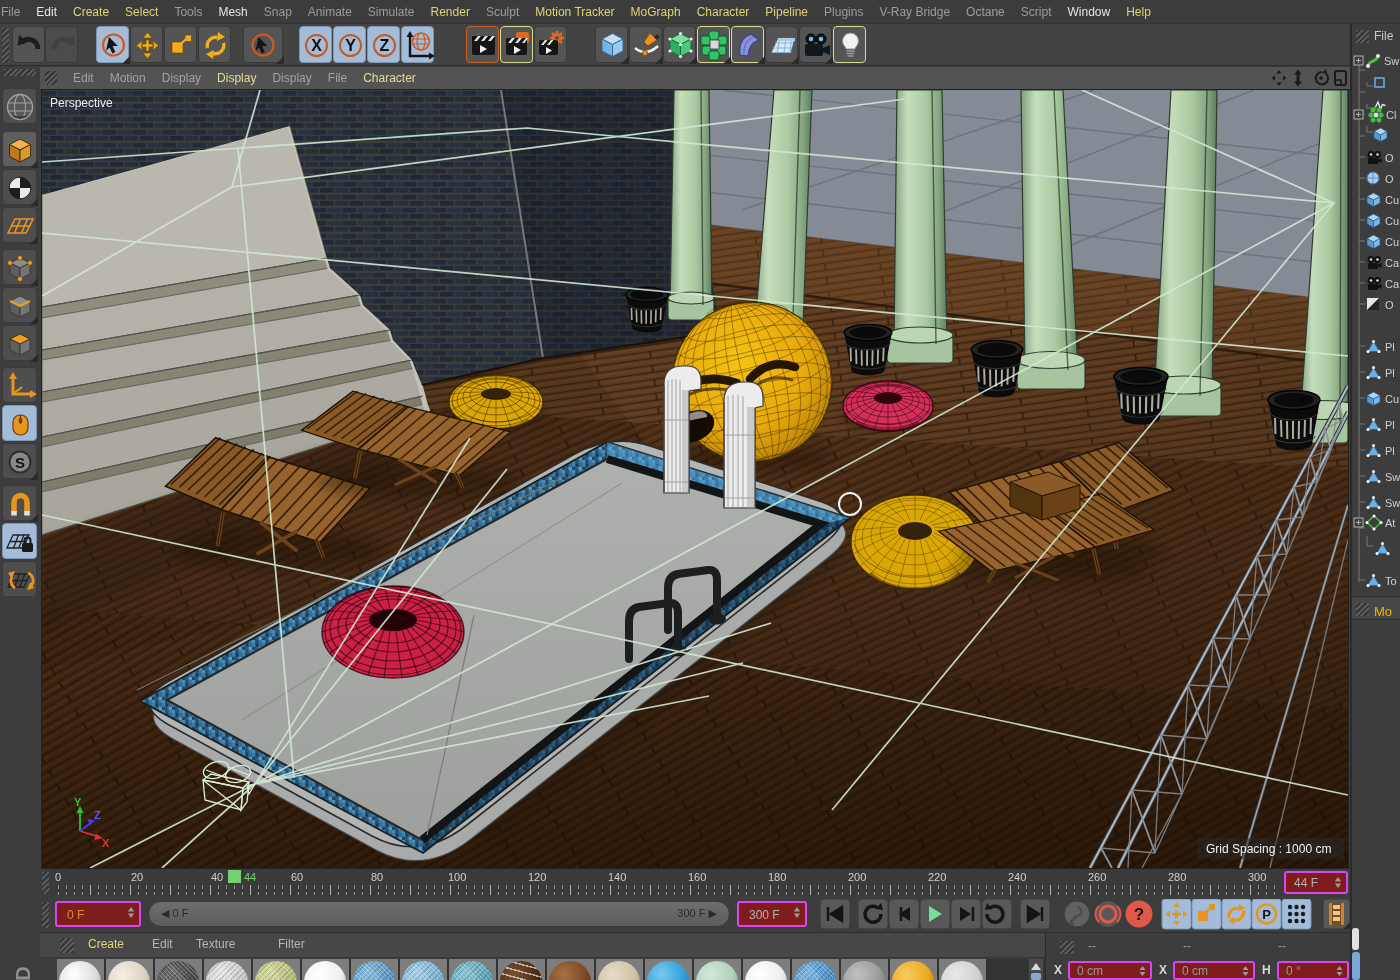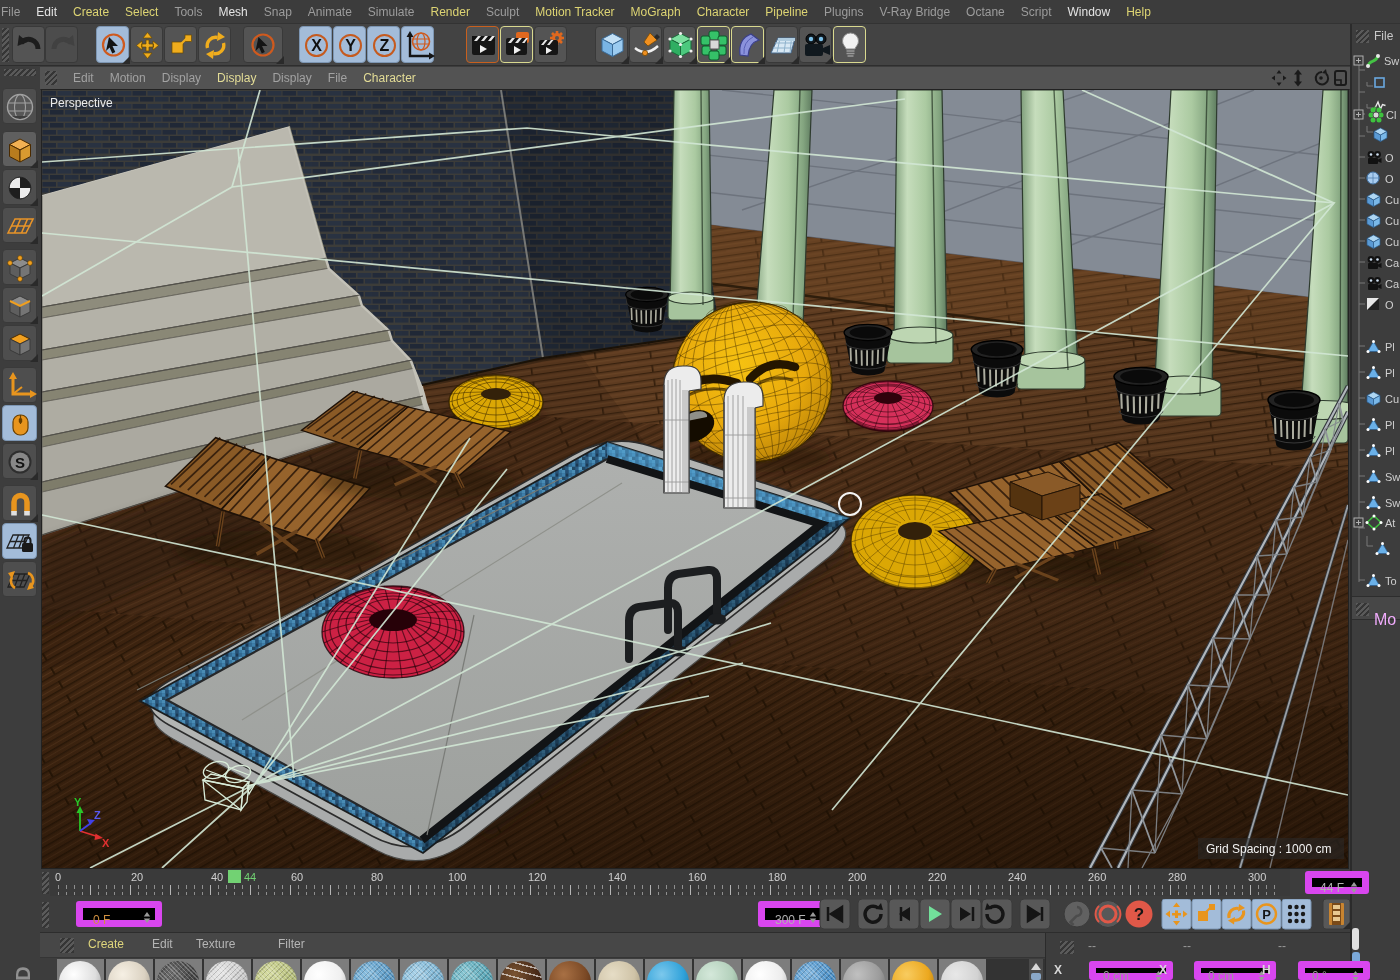--- a/index.html
+++ b/index.html
@@ -31,21 +31,21 @@
 #vpmenu span.y { color:#e3dc96; }
 
 #viewport { left:42px; top:90px; width:1306px; height:778px; background:#848b95; outline:1px solid #222; }
 
 #rpanel { left:1350px; top:24px; width:50px; height:956px; background:#3d3d3d; border-left:2px solid #2b2b2b; }
 
 #ruler { left:40px; top:869px; width:1310px; height:27px; background:#3d3d3d; }
 #transport { left:40px; top:896px; width:1310px; height:37px; background:#3d3d3d; border-bottom:1px solid #2d2d2d; }
 #matbar { left:40px; top:933px; width:1005px; height:47px; background:#3d3d3d; }
 #coords { left:1045px; top:933px; width:305px; height:47px; background:#3d3d3d; border-left:1px solid #2b2b2b; }
-.field { position:absolute; background:#000000; border:7px solid #d946ef; border-radius:3px; color:#b2b2b2; font-size:12px;margin-left:21px; }
+.field { position:absolute; background:#7f1d1d; border:2px solid #d946ef; border-radius:3px; color:#b2b2b2; font-size:12px; }
 .mcell { position:absolute; top:0; width:47px; height:21px; background:#7d7d7d; overflow:hidden; }
 .mcell i { position:absolute; left:2px; top:2px; width:42px; height:42px; border-radius:50%; }
 .mcell i.spk::after { content:""; position:absolute; inset:0; border-radius:50%;
   background-image:repeating-linear-gradient(45deg, rgba(255,255,255,0.25) 0 1px, transparent 1px 3px),
   repeating-linear-gradient(-45deg, rgba(0,0,0,0.18) 0 1px, transparent 1px 4px); }
 .mcell i.stripe::after { content:""; position:absolute; inset:0; border-radius:50%;
   background-image:repeating-linear-gradient(15deg, rgba(255,255,255,0.6) 0 1.5px, transparent 1.5px 7px); }
 text { font-family:"Liberation Sans", sans-serif; }
 </style>
 </head>
@@ -872,21 +872,21 @@
       <g transform="translate(24,490)">
           <use href="#itri"></use>
         </g>
       <g transform="translate(15,522)">
           <use href="#itri"></use>
         </g>
         <text x="33" y="533" font-size="11" fill="#cfcfcf">To</text>
     </svg>
     <div class="abs" style="left:0;top:572px;width:50px;height:24px;background:#474747;border-top:1px solid #2d2d2d;border-bottom:1px solid #2d2d2d">
       <div class="abs grip" style="left:4px;top:6px;width:13px;height:13px"></div>
-      <span class="abs" style="left:22px;top:14px;font-size:16px;color:#f0abfc">Mo</span>
+      <span class="abs" style="left:22px;top:7px;font-size:13px;color:#eab308">Mo</span>
     </div>
     <div class="abs" style="left:0;top:904px;width:7px;height:22px;background:#e0e0e0;border-radius:3px"></div>
     <div class="abs" style="left:0;top:928px;width:8px;height:28px;background:#7aa8d8;border-radius:3px"></div>
   </div>
   <div class="abs" id="ruler">
     <div class="abs grip" style="left:2px;top:3px;width:7px;height:22px"></div>
     <svg class="abs" style="left:10px;top:0" width="1240" height="27">
       <rect x="0" y="0" width="1240" height="27" fill="#3a3a3a"></rect>
       <g fill="#cfcfcf" font-size="11">
         <text x="5" y="12">0</text>
@@ -921,20 +921,24 @@
     </svg>
     <div class="field" style="left:1244px;top:2px;width:64px;height:23px;line-height:21px;padding-left:8px">44 F<svg style="float:right;margin:3px 4px 0 0" width="8" height="13">
           <path d="M4 1 l3.2 4.5 h-6.4 z M4 12 l3.2 -4.5 h-6.4 z" fill="#9a9a9a"></path>
         </svg></div>
   </div>
   <div class="abs" id="transport">
     <div class="abs grip" style="left:2px;top:6px;width:7px;height:26px"></div>
     <div class="field" style="left:15px;top:5px;width:86px;height:26px;line-height:24px;padding-left:10px;color:#cf9040">0 F<svg style="float:right;margin:3px 4px 0 0" width="8" height="13">
           <path d="M4 1 l3.2 4.5 h-6.4 z M4 12 l3.2 -4.5 h-6.4 z" fill="#9a9a9a"></path>
         </svg></div>
+    <div class="abs" style="left:108px;top:5px;width:582px;height:26px;background:linear-gradient(#6e6e6e,#5c5c5c);border:1px solid #3a3a3a;border-radius:13px;">
+      <span style="position:absolute;left:12px;top:5px;font-size:11px;color:#2b2b2b">◀ 0 F</span>
+      <span style="position:absolute;right:12px;top:5px;font-size:11px;color:#2b2b2b">300 F ▶</span>
+    </div>
     <div class="field" style="left:697px;top:5px;width:70px;height:26px;line-height:24px;padding-left:10px">300 F<svg style="float:right;margin:3px 4px 0 0" width="8" height="13">
           <path d="M4 1 l3.2 4.5 h-6.4 z M4 12 l3.2 -4.5 h-6.4 z" fill="#9a9a9a"></path>
         </svg></div>
     <svg class="abs" style="left:775px;top:3px" width="535" height="31">
       <g>
         <rect x="5" y="0" width="30" height="30" rx="4" fill="#585858" stroke="#3a3a3a"></rect>
         <path d="M13 8 v14 M27 8 L16 15 l11 7 z" stroke="#151515" stroke-width="2.5" fill="#151515"></path>
         <rect x="43" y="0" width="30" height="30" rx="4" fill="#585858" stroke="#3a3a3a"></rect>
         <path d="M63 9 a8 8 0 1 0 3 6" fill="none" stroke="#151515" stroke-width="3.4"></path>
           <path d="M66 4 l2 7 -7 -1 z" fill="#151515"></path>

